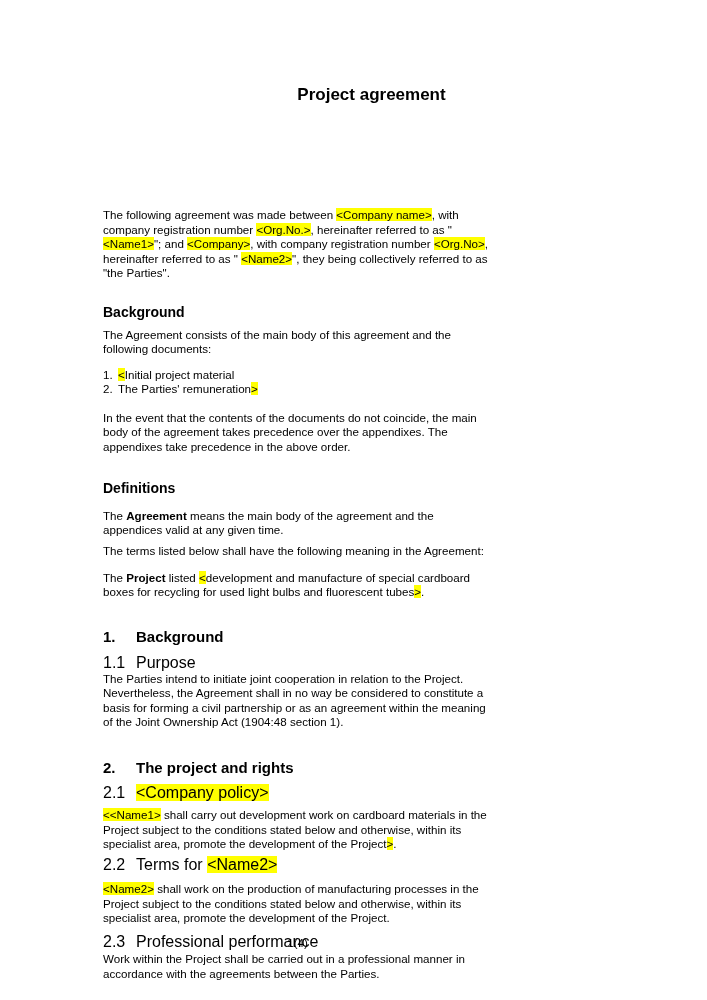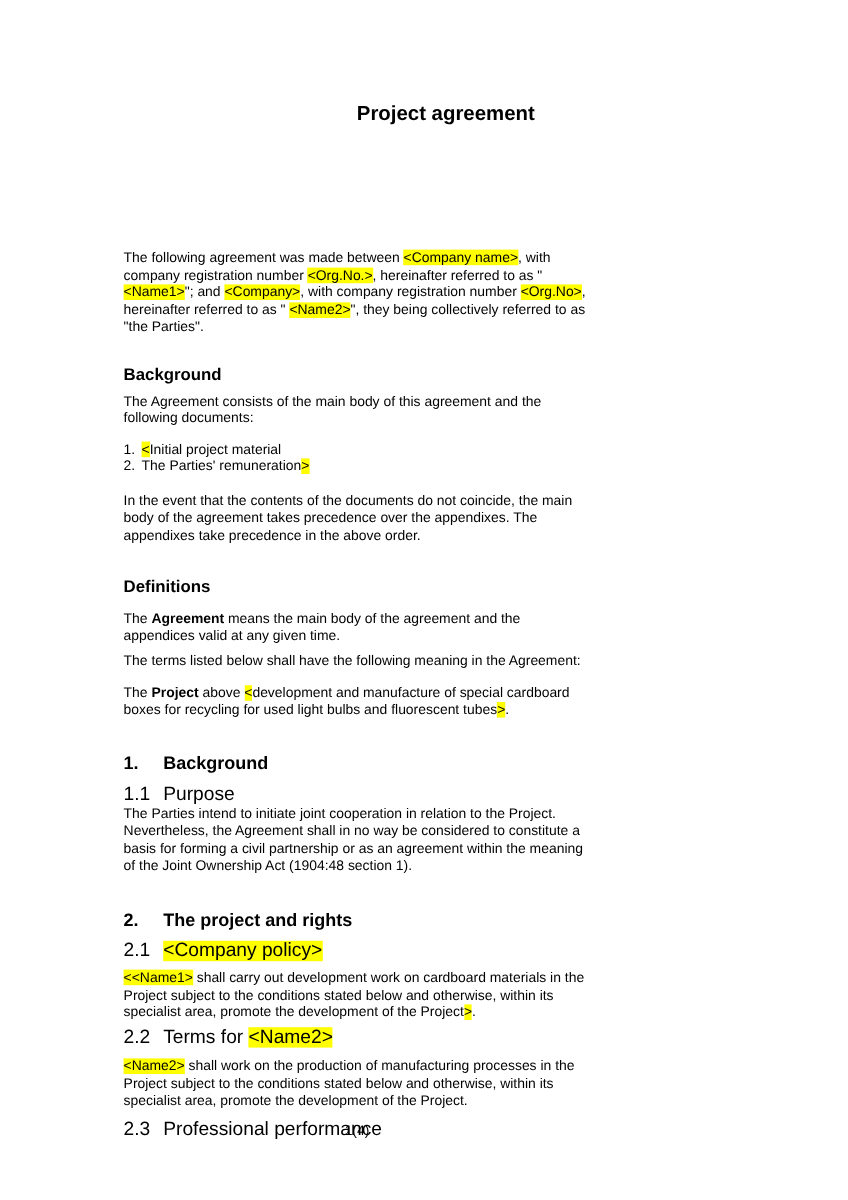--- a/index.html
+++ b/index.html
@@ -72,21 +72,21 @@
     <div class="li-row">
       <span class="li-num">2.</span><span><span>The Parties' remuneration</span><span class="hl">&gt;</span></span>
     </div>
   </div>
 
   <p class="body-text" style="margin-top:14px">In the event that the contents of the documents do not coincide, the main body of the agreement takes precedence over the appendixes. The appendixes take precedence in the above order.</p>
 
   <h2 class="h-major" style="margin-top:26px">Definitions</h2>
   <p class="body-text" style="margin-top:11.5px"><span>The </span><span class="b">Agreement</span><span> means the main body of the agreement and the appendices valid at any given time.</span></p>
   <p class="body-text" style="margin-top:6px">The terms listed below shall have the following meaning in the Agreement:</p>
-  <p class="body-text" style="margin-top:12.5px"><span>The </span><span class="b">Project</span><span> above </span><span class="hl">&lt;</span><span>development and manufacture of special cardboard boxes for recycling for used light bulbs and fluorescent tubes</span><span class="hl">&gt;</span><span>.</span></p>
+  <p class="body-text" style="margin-top:12.5px"><span>The </span><span class="b">Project</span><span> listed </span><span class="hl">&lt;</span><span>development and manufacture of special cardboard boxes for recycling for used light bulbs and fluorescent tubes</span><span class="hl">&gt;</span><span>.</span></p>
 
   <h2 class="h-numbered" style="margin-top:28px">
     <span class="h-num">1.</span><span>Background</span>
   </h2>
 
   <h3 class="h-sub" style="margin-top:10px">
     <span class="h-num">1.1</span><span>Purpose</span>
   </h3>
   <p class="body-text" style="margin-top:1.5px">The Parties intend to initiate joint cooperation in relation to the Project. Nevertheless, the Agreement shall in no way be considered to constitute a basis for forming a civil partnership or as an agreement within the meaning of the Joint Ownership Act (1904:48 section 1).</p>
 
@@ -100,16 +100,17 @@
   <p class="body-text" style="margin-top:7.5px"><span class="hl">&lt;&lt;Name1&gt;</span><span> shall carry out development work on cardboard materials in the Project subject to the conditions stated below and otherwise, within its specialist area, promote the development of the Project</span><span class="hl">&gt;</span><span>.</span></p>
 
   <h3 class="h-sub" style="margin-top:6.5px">
     <span class="h-num">2.2</span><span><span>Terms for </span><span class="hl">&lt;Name2&gt;</span></span>
   </h3>
   <p class="body-text" style="margin-top:9.5px"><span class="hl">&lt;Name2&gt;</span><span> shall work on the production of manufacturing processes in the Project subject to the conditions stated below and otherwise, within its specialist area, promote the development of the Project.</span></p>
 
   <h3 class="h-sub" style="margin-top:9.5px">
     <span class="h-num">2.3</span><span>Professional performance</span>
   </h3>
+  <p class="body-text" style="margin-top:2.5px">Work within the Project shall be carried out in a professional manner in accordance with the agreements between the Parties.</p>
 
   <div class="footer">1(4)</div>
 
 </div>
 
 </body></html>

